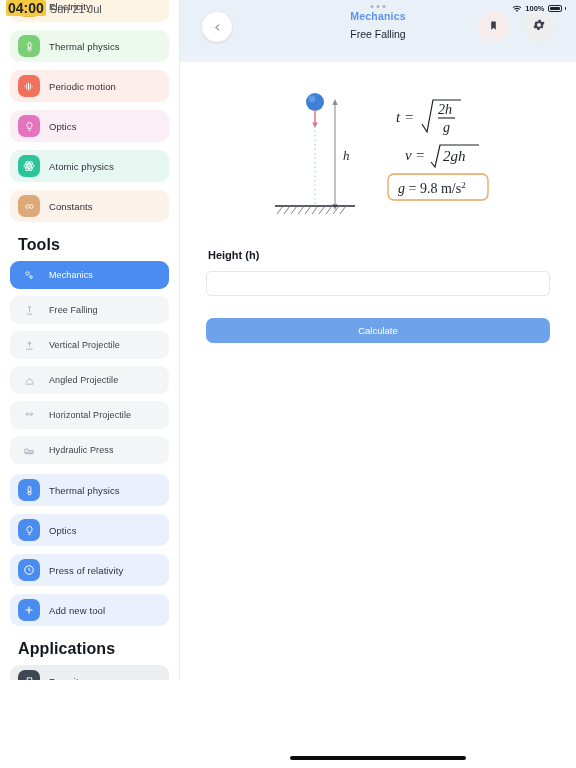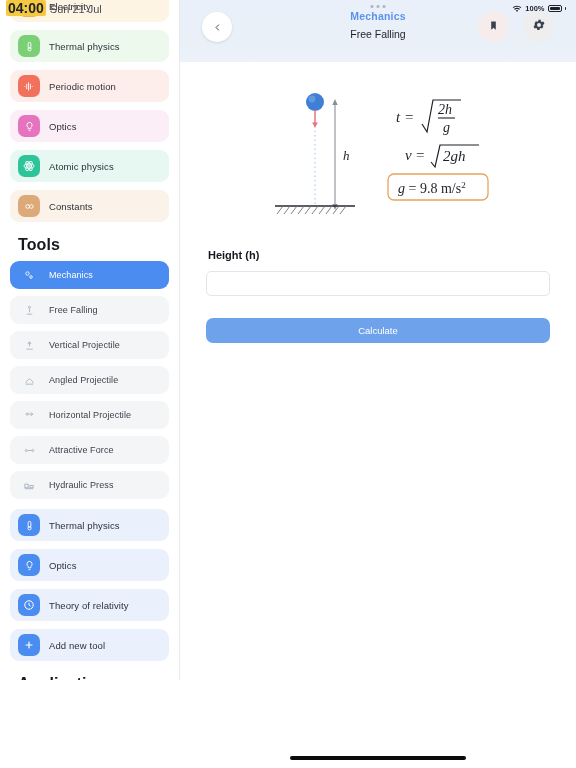--- a/index.html
+++ b/index.html
@@ -237,30 +237,20 @@
         <span class="sb-ico">
           <svg width="11" height="11" viewBox="0 0 24 24" fill="none" stroke="#9aa3b2" stroke-width="1.6">
               <circle cx="7" cy="9" r="2.4"></circle>
               <path d="M10 9h9M15 5l4 4-4 4"></path>
             </svg>
         </span>
         <span class="sb-label">Horizontal Projectile</span>
       </div>
 
 
-      <div class="tool-item">
-        <span class="sb-ico">
-          <svg width="13" height="11" viewBox="0 0 24 24" fill="none" stroke="#9aa3b2" stroke-width="1.6">
-              <circle cx="5" cy="12" r="2.2"></circle>
-              <circle cx="19" cy="12" r="2.2"></circle>
-              <path d="M8 12h8"></path>
-            </svg>
-        </span>
-        <span class="sb-label">Attractive Force</span>
-      </div>
 
       <div class="tool-item">
         <span class="sb-ico">
           <svg width="12" height="11" viewBox="0 0 24 24" fill="none" stroke="#9aa3b2" stroke-width="1.6">
               <rect x="3" y="9" width="7" height="8"></rect>
               <rect x="14" y="12" width="7" height="5"></rect>
               <path d="M3 19h18"></path>
             </svg>
         </span>
         <span class="sb-label">Hydraulic Press</span>
@@ -286,21 +276,21 @@
         <span class="sb-label">Optics</span>
       </div>
 
       <div class="sb-item blue-item">
         <span class="sb-ico">
           <svg width="12" height="12" viewBox="0 0 24 24" fill="none" stroke="#fff" stroke-width="2">
               <circle cx="12" cy="12" r="8.5"></circle>
               <path d="M12 7.5V12l3 2"></path>
             </svg>
         </span>
-        <span class="sb-label">Theory of relativity</span>
+        <span class="sb-label">Press of relativity</span>
       </div>
 
 
       <div class="sb-item blue-item">
         <span class="sb-ico">
           <svg width="12" height="12" viewBox="0 0 24 24" stroke="#fff" stroke-width="2.4" stroke-linecap="round">
               <path d="M12 6v12M6 12h12"></path>
             </svg>
         </span>
         <span class="sb-label">Add new tool</span>

